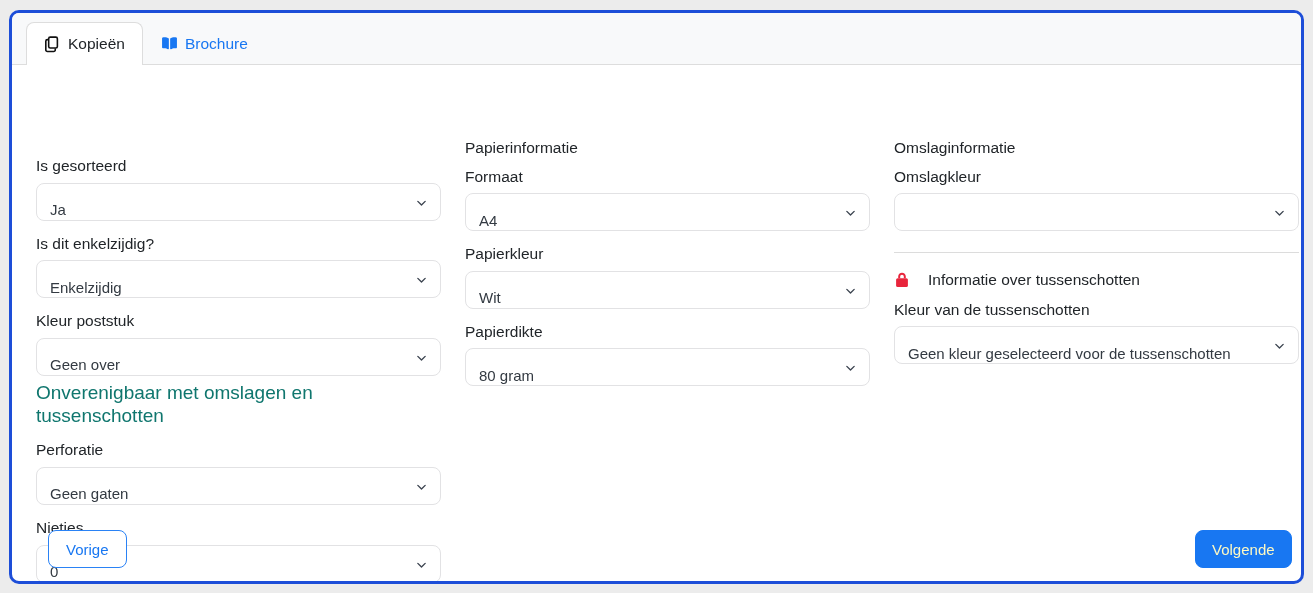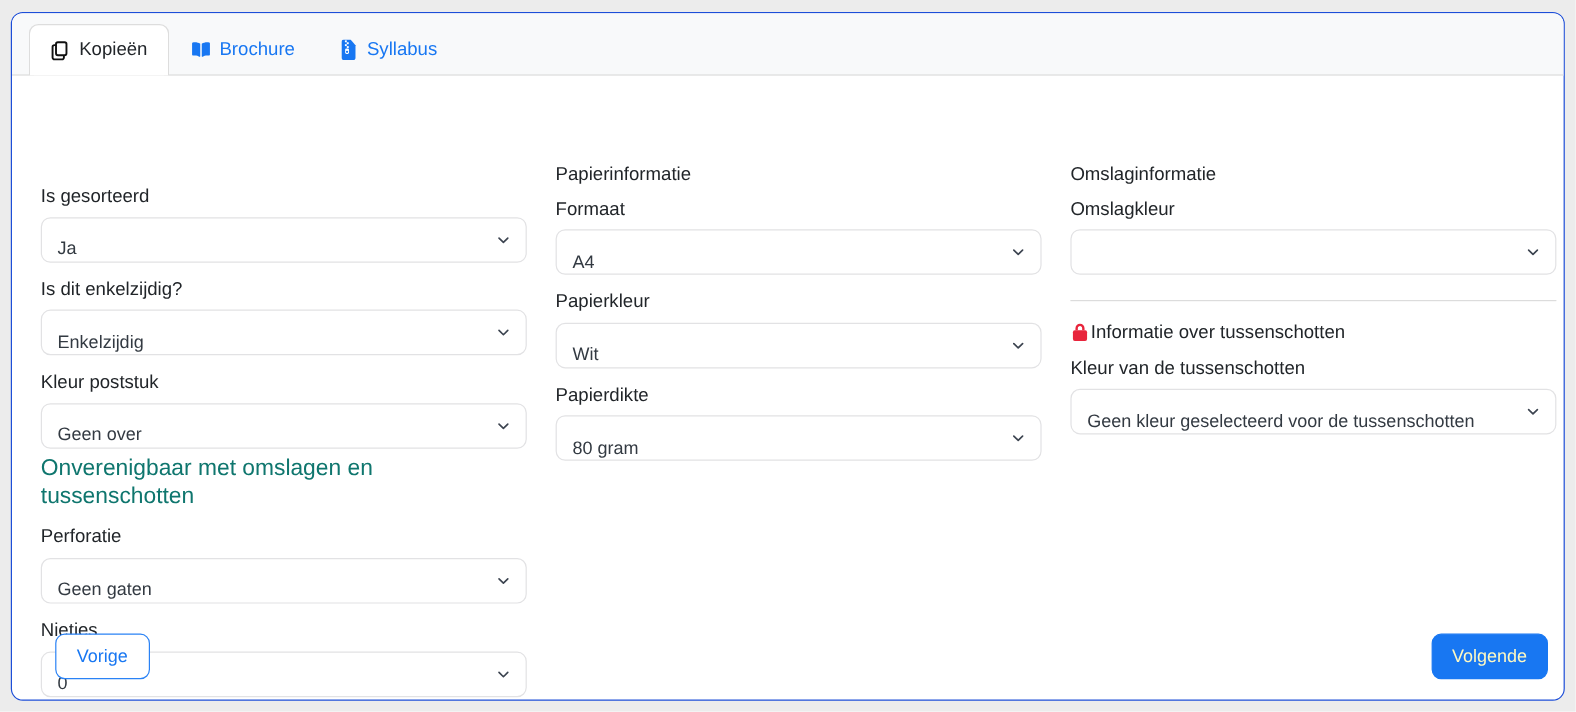--- a/index.html
+++ b/index.html
@@ -15,21 +15,21 @@
     -webkit-font-smoothing: antialiased;
   }
 
   .card {
     position: absolute;
     left: 9px;
     top: 10px;
     width: 1295px;
     height: 574px;
     background: #ffffff;
-    border: 1px solid #1d4ed8;
+    border: 3px solid #1d4ed8;
     border-radius: 10px;
     overflow: hidden;
   }
 
   
   .tab-strip {
     position: relative;
     height: 52px;
     background: #f8f9fa;
     border-bottom: 1px solid #dddddd;
@@ -133,21 +133,22 @@
   .divider {
     width: 405px;
     height: 1px;
     background: #dcdcdc;
     margin: 21px 0 18px 0;
     border: 0;
   }
 
   .lock-heading {
     display: flex;
-    gap: 2px;
+    align-items: center;
+    gap: 19px;
     font-size: 15.5px;
     color: #212529;
     margin: 0 0 11px 0;
     line-height: 1.2;
   }
   .lock-heading .lock-icon {
     display: inline-flex;
     width: 15px;
     height: 16px;
     align-items: center;
@@ -208,34 +209,20 @@
     <div class="tab">
       <span class="ticon">
         <svg width="17" height="17" viewBox="0 0 16 16" fill="#1877f2">
           <path d="M7.4 3.3C6.3 2.5 4.8 2.1 3.1 2.1c-.6 0-1.1.1-1.5.2-.4.1-.6.4-.6.8v8.6c0 .5.5.9 1 .8.3-.1.7-.1 1.1-.1 1.5 0 2.7.4 3.5 1 .3.2.8 0 .8-.4V3.3z"></path>
           <path d="M8.6 3.3c1.1-.8 2.6-1.2 4.3-1.2.6 0 1.1.1 1.5.2.4.1.6.4.6.8v8.6c0 .5-.5.9-1 .8-.3-.1-.7-.1-1.1-.1-1.5 0-2.7.4-3.5 1-.3.2-.8 0-.8-.4V3.3z"></path>
         </svg>
       </span>
       <span>Brochure</span>
     </div>
 
-    <div class="tab">
-      <span class="ticon">
-        <svg width="17" height="17" viewBox="0 0 14 16" fill="#1877f2">
-          <path d="M8.5 0H3.2C2.3 0 1.6.7 1.6 1.6v12.8c0 .9.7 1.6 1.6 1.6h7.6c.9 0 1.6-.7 1.6-1.6V4.4L8.5 0z"></path>
-          <rect x="4.1" y="0.6" width="1.5" height="1.5" fill="#ffffff"></rect>
-          <rect x="5.6" y="2.1" width="1.5" height="1.5" fill="#ffffff"></rect>
-          <rect x="4.1" y="3.6" width="1.5" height="1.5" fill="#ffffff"></rect>
-          <rect x="5.6" y="5.1" width="1.5" height="1.5" fill="#ffffff"></rect>
-          <rect x="4.3" y="7.0" width="3.0" height="4.2" rx="1" fill="#ffffff"></rect>
-          <circle cx="5.8" cy="9.6" r="0.9" fill="#1877f2"></circle>
-        </svg>
-      </span>
-      <span>Syllabus</span>
-    </div>
   </div>
 
   <div class="panel">
 
     <div class="col col-left">
 
       <div class="field">
         <span class="field-label">Is gesorteerd</span>
         <div class="select">
           <span>Ja</span>

